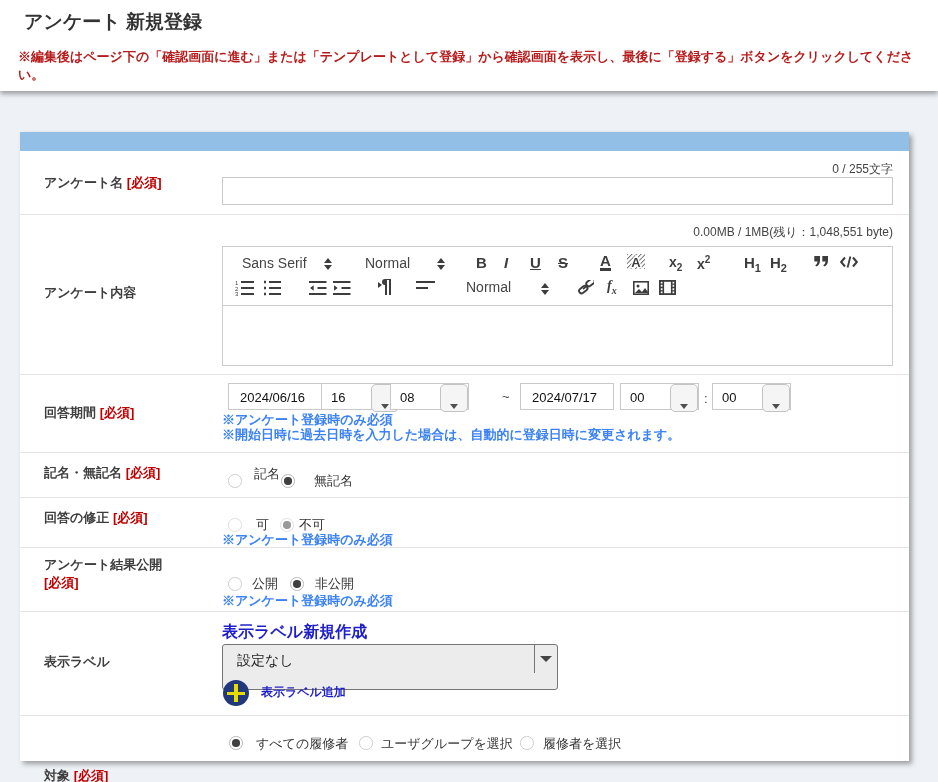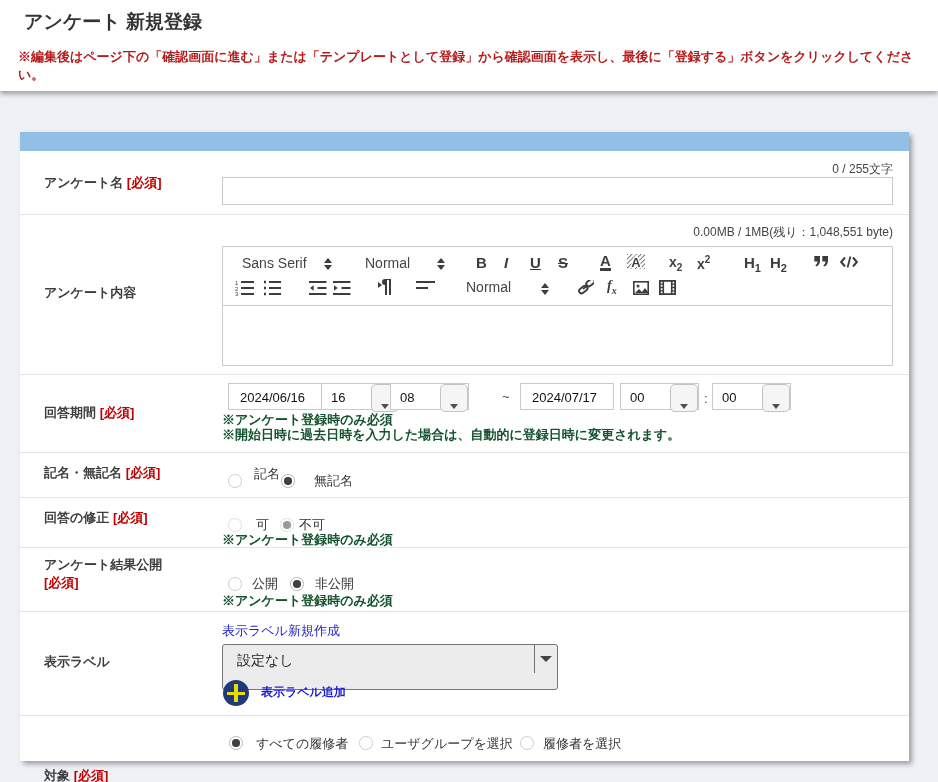--- a/index.html
+++ b/index.html
@@ -25,21 +25,21 @@
 }
 .panel {
   position:absolute; left:20px; top:132px; width:889px; height:629px;
   background:#fff;
   box-shadow:3px 3px 5px rgba(0,0,0,0.35);
 }
 .bluebar { height:19px; background:#92bfe6; }
 .row { position:relative; border-bottom:1px solid #e4e4e4; }
 .lbl { position:absolute; left:24px; font-size:13px; font-weight:bold; color:#3e3e3e; }
 .req { color:#c00000; }
-.note { position:absolute; font-size:13px; font-weight:bold; color:#14532d; left:202px; }
+.note { position:absolute; font-size:13px; font-weight:bold; color:#3b82f6; left:202px; }
 .cnt { position:absolute; right:16px; font-size:12px; color:#444; }
 .tin { position:absolute; background:#fff; border:1px solid #c9c9c9; }
 .radio { position:absolute; width:13.5px; height:13.5px; border-radius:50%;
   background:#fff; border:1px solid #cdcdcd; }
 .radio.sel { border-color:#b8b8b8; }
 .radio.sel::after { content:""; position:absolute; left:2px; top:2px;
   width:7.5px; height:7.5px; border-radius:50%; background:#404040; }
 .radio.dis { border-color:#e0e0e0; }
 .radio.dis.sel::after { background:#9a9a9a; }
 .rlbl { position:absolute; font-size:13px; color:#333; }
@@ -232,21 +232,21 @@
     <div class="lbl" style="top:8px;">アンケート結果公開<br><span class="req">[必須]</span></div>
     <span class="radio" style="left:208px; top:29px;"></span>
     <span class="rlbl" style="left:232px; top:27px;">公開</span>
     <span class="radio sel" style="left:270px; top:29px;"></span>
     <span class="rlbl" style="left:295px; top:27px;">非公開</span>
     <div class="note" style="top:44px;">※アンケート登録時のみ必須</div>
   </div>
 
   <div class="row" style="height:104px;">
     <div class="lbl" style="top:41px; font-weight:bold;">表示ラベル</div>
-    <a style="position:absolute; left:202px; top:10px; font-size:13px; font-weight:normal; color:#1d1dcc;">表示ラベル新規作成</a>
+    <a style="position:absolute; left:202px; top:10px; font-size:16px; font-weight:bold; color:#1d1dcc;">表示ラベル新規作成</a>
     <div style="position:absolute; left:202px; top:32px; width:336px; height:46px; background:#ececec; border:1px solid #757575; border-radius:3px;">
       <span style="position:absolute; left:14px; top:7px; font-size:14px; color:#222;">設定なし</span>
       <span style="position:absolute; right:22px; top:0; width:1px; height:28px; background:#757575;"></span>
       <span style="position:absolute; right:5px; top:11px; width:0; height:0; border-left:6px solid transparent; border-right:6px solid transparent; border-top:6px solid #444;"></span>
     </div>
     <div style="position:absolute; left:203px; top:68px; width:26px; height:26px; border-radius:50%; background:#21387a;">
       <span style="position:absolute; left:4px; top:11.5px; width:18px; height:3.5px; background:#e6dc00;"></span>
       <span style="position:absolute; left:11.25px; top:4px; width:3.5px; height:18px; background:#e6dc00;"></span>
     </div>
     <span style="position:absolute; left:241px; top:72px; font-size:12px; font-weight:bold; color:#1d1dcc;">表示ラベル追加</span>

